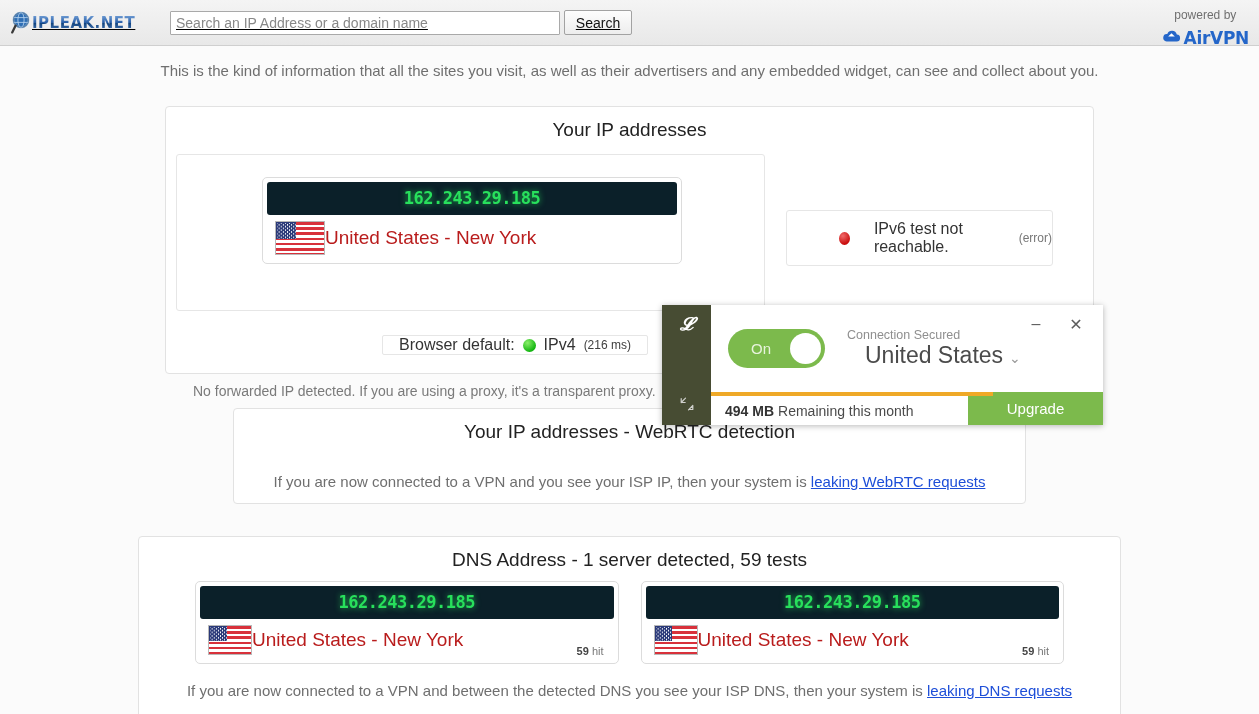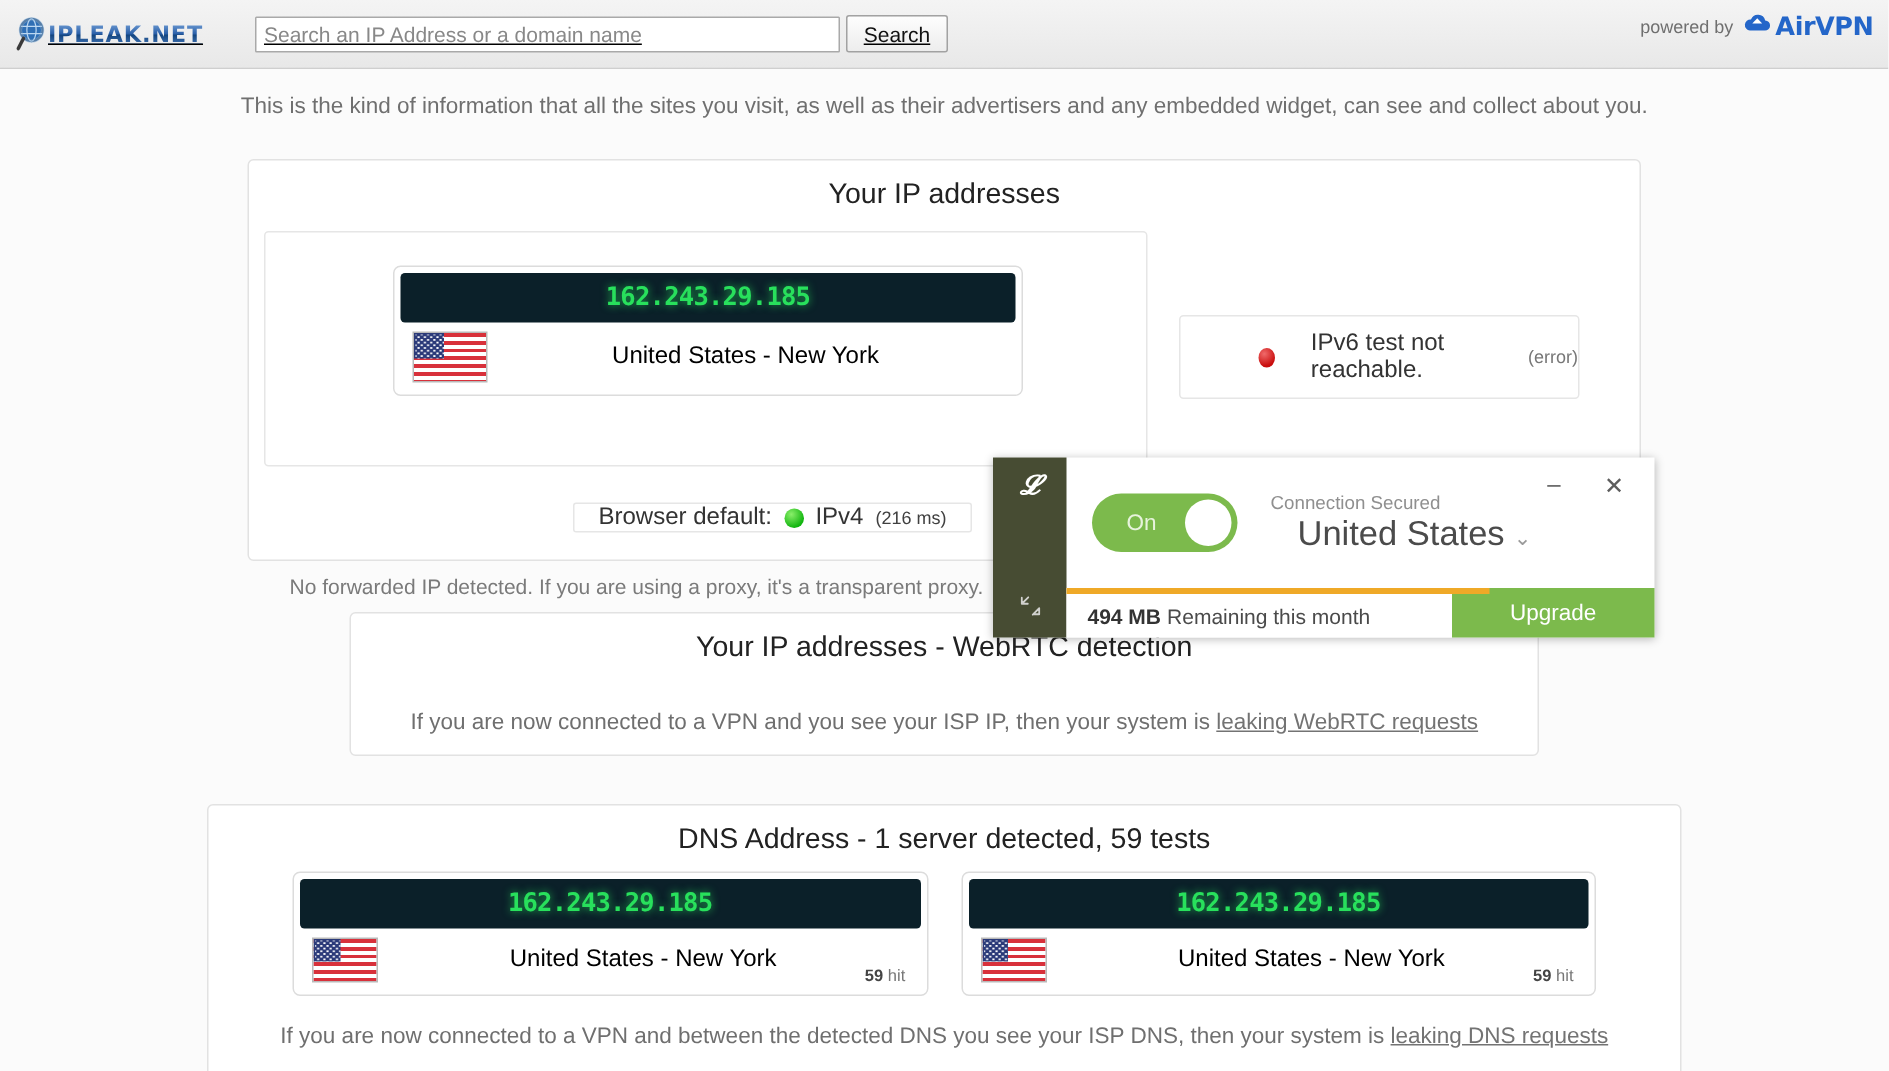--- a/index.html
+++ b/index.html
@@ -51,21 +51,21 @@
     height: 25px; min-width: 68px;
     font-family: "Liberation Sans", sans-serif;
     font-size: 14px; color: #111;
     background: linear-gradient(to bottom,#fdfdfd 0%, #ededed 100%);
     border: 1px solid #a2a2a2;
     border-radius: 2px;
     cursor: pointer;
   }
   #powered {
     position: absolute; right: 10px; top: 8px;
-    display: flex; align-items: center; gap: 6px;
+    display: flex; align-items: center; gap: 6px; flex-direction: column;
   }
   #powered-label { font-size: 12px; color: #6f6f6f; }
   #airvpn { display: flex; align-items: center; gap: 3px; }
   #airvpn-name {
     font-family: "DejaVu Sans", sans-serif;
     font-size: 17px; font-weight: bold; color: #2466c9;
     letter-spacing: -0.3px;
   }
 
   
@@ -114,22 +114,22 @@
     letter-spacing: -0.5px;
     color: #28e05c;
     text-shadow: 0 0 6px rgba(40,224,92,.75);
   }
   .ip-loc-row {
     display: flex; align-items: center;
     padding: 6px 8px 4px;
     position: relative;
   }
   .ip-loc-text {
-    flex: 1; text-align: center;
-    font-size: 16px; color: #000000;
+    flex: 1; text-align: left;
+    font-size: 19px; color: #b91c1c;
   }
   .hits {
     position: absolute; right: 10px; bottom: 2px;
     font-size: 11px; color: #777;
   }
   .hits b { color: #444; }
 
   
   .flag {
     width: 50px; height: 34px; flex: none;
@@ -186,21 +186,21 @@
     font-size: 16px; color: #333;
     background: #fff;
   }
   #bd-ms { font-size: 12px; color: #404040; }
 
   #panel-webrtc { position: absolute; left: 233px; top: 408px; width: 793px; height: 96px; }
   #webrtc-note {
     text-align: center; font-size: 15px; color: #6f6f6f;
     padding-top: 20px;
   }
-  a.leak-link { color: #737373; text-decoration: underline; }
+  a.leak-link { color: #1d4ed8; text-decoration: underline; }
 
   #panel-dns { position: absolute; left: 138px; top: 536px; width: 983px; height: 200px; }
   #dns-cards { display: flex; gap: 22px; padding: 0 56px; }
   .dns-card { flex: 1; }
   #dns-note {
     text-align: center; font-size: 15px; color: #6f6f6f;
     padding-top: 18px;
   }
 
   

